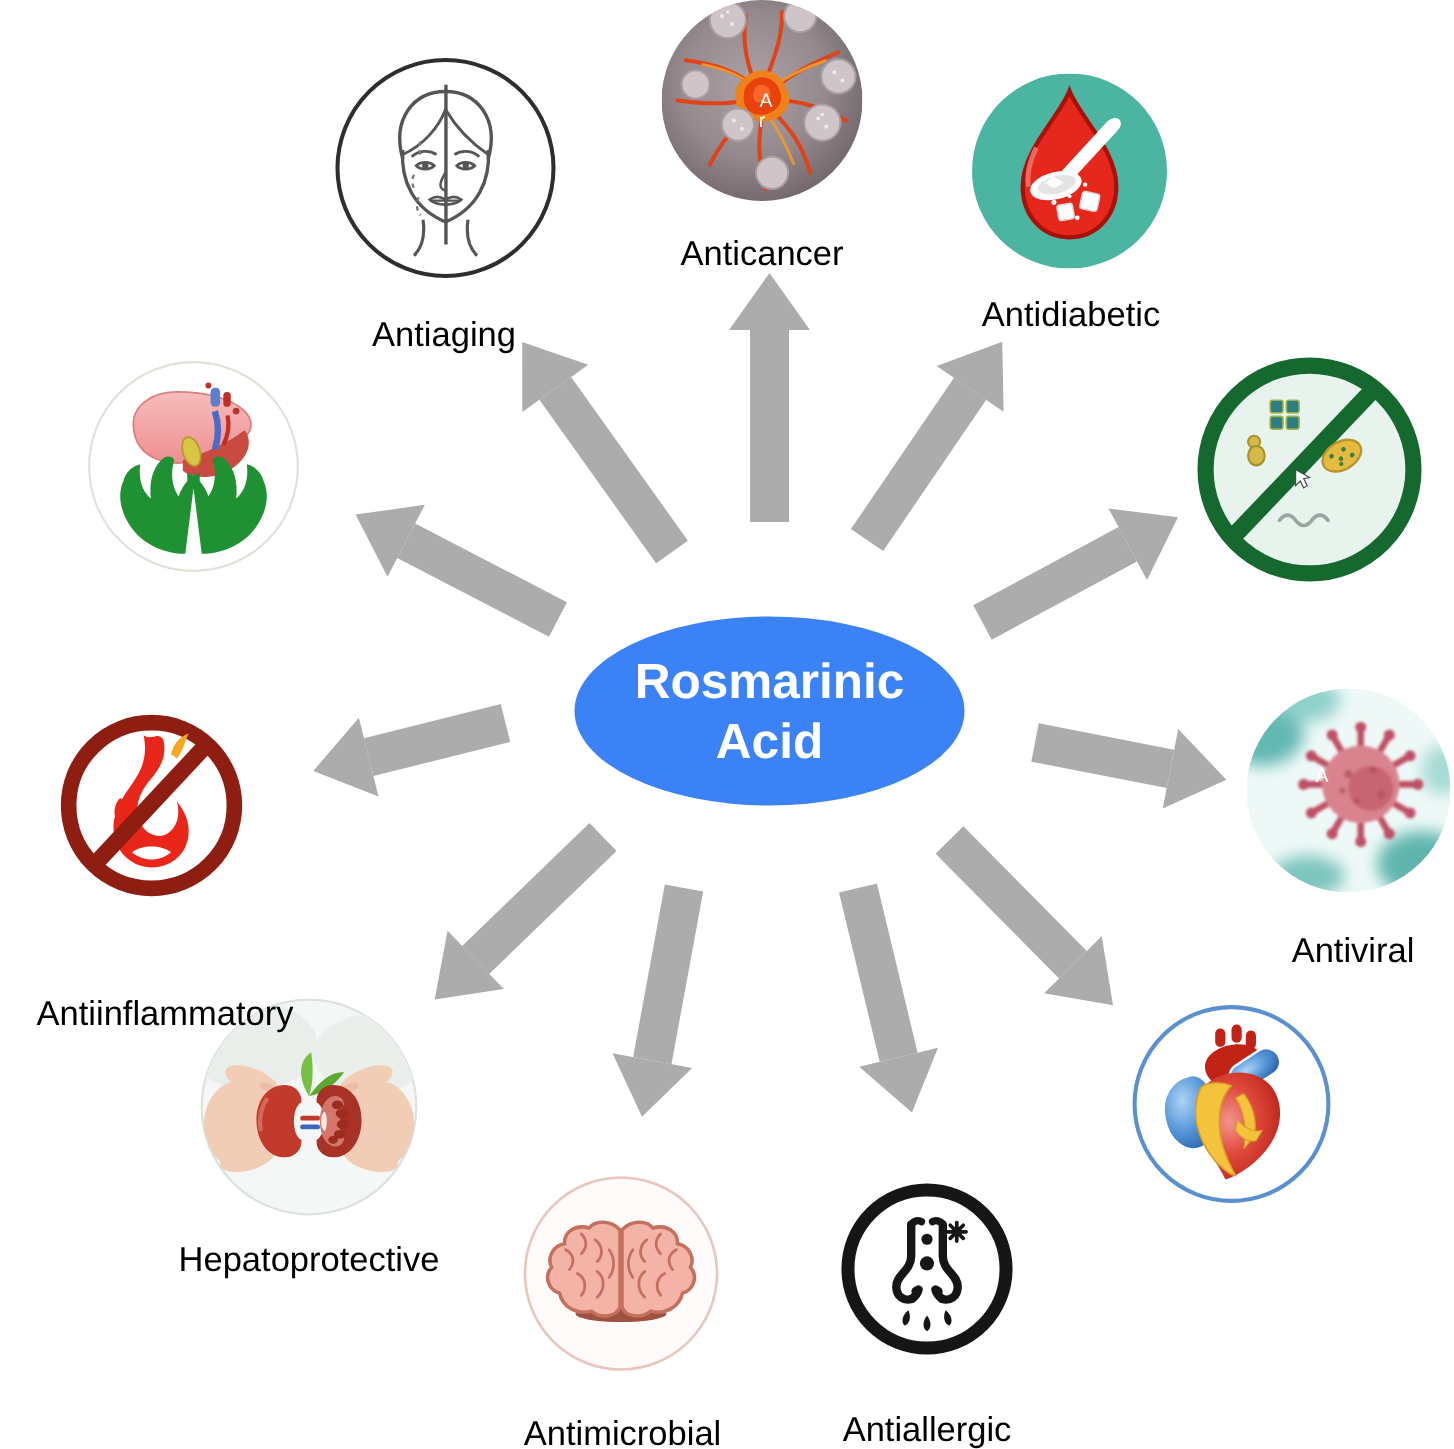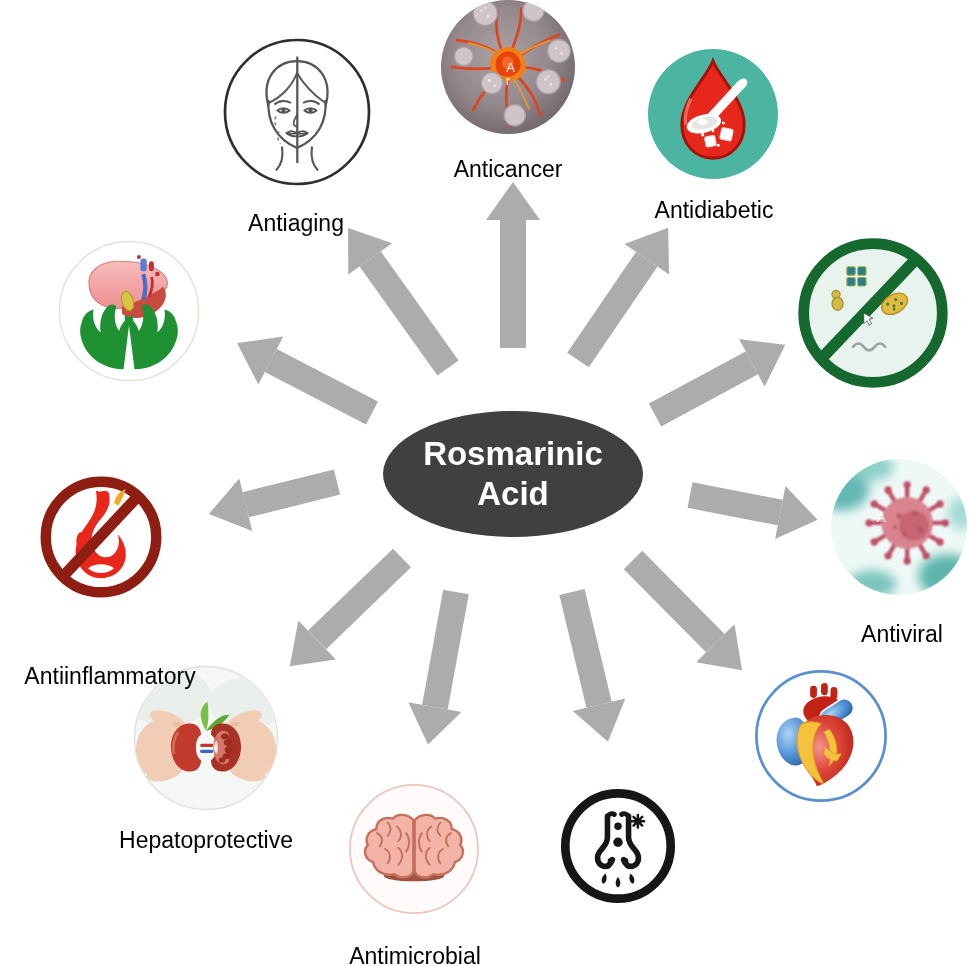--- a/index.html
+++ b/index.html
@@ -2,21 +2,21 @@
 <html><head>
 <meta charset="utf-8">
 <style>
   html,body{margin:0;padding:0;background:#fff;}
   #canvas{position:relative;width:969px;height:966px;background:#ffffff;overflow:hidden;
           font-family:"Liberation Sans","DejaVu Sans",sans-serif;}
   .arrow{position:absolute;height:26px;background:#ACACAC;transform-origin:0 13px;}
   .arrow::after{content:"";position:absolute;left:100%;top:50%;margin-top:-27px;width:0;height:0;
           border-left:38px solid #ACACAC;border-top:27px solid transparent;border-bottom:27px solid transparent;}
   .ellipse{position:absolute;left:383px;top:411px;width:260px;height:126px;border-radius:50%;
-          background:#404040;display:flex;flex-direction:column;align-items:center;justify-content:center;}
+          background:#3b82f6;display:flex;flex-direction:column;align-items:center;justify-content:center;}
   .ellipse .t{color:#fff;font-weight:bold;font-size:33px;line-height:40px;text-align:center;}
   .icon{position:absolute;}
   .icon svg{display:block;width:100%;height:100%;}
   .lbl{position:absolute;transform:translate(-50%,-50%);font-size:23px;color:#000;white-space:nowrap;margin-top:12px;}
   .wm{position:absolute;color:#fff;font-size:13px;line-height:13px;transform:translate(-50%,-50%);}
 </style>
 </head>
 <body>
 
 <div id="canvas">
@@ -406,17 +406,18 @@
       </g>
       <use href="#he-hand" transform="translate(100,0) scale(-1,1)"></use>
       <path d="M50,60 L46,92 L54,92 Z" fill="#fff"></path>
     </svg>
   </div>
 
   <div class="lbl" style="left:296px;top:211px;">Antiaging</div>
   <div class="lbl" style="left:508px;top:157px;">Anticancer</div>
   <div class="lbl" style="left:714px;top:198px;text-align:right;">Antidiabetic</div>
   <div class="lbl" style="left:902px;top:622px;">Antiviral</div>
+  <div class="lbl" style="left:618px;top:941px;">Antiallergic</div>
   <div class="lbl" style="left:415px;top:944px;">Antimicrobial</div>
   <div class="lbl" style="left:206px;top:828px;">Hepatoprotective</div>
   <div class="lbl" style="left:110px;top:664px;">Antiinflammatory</div>
 
 </div>
 
 </body></html>

